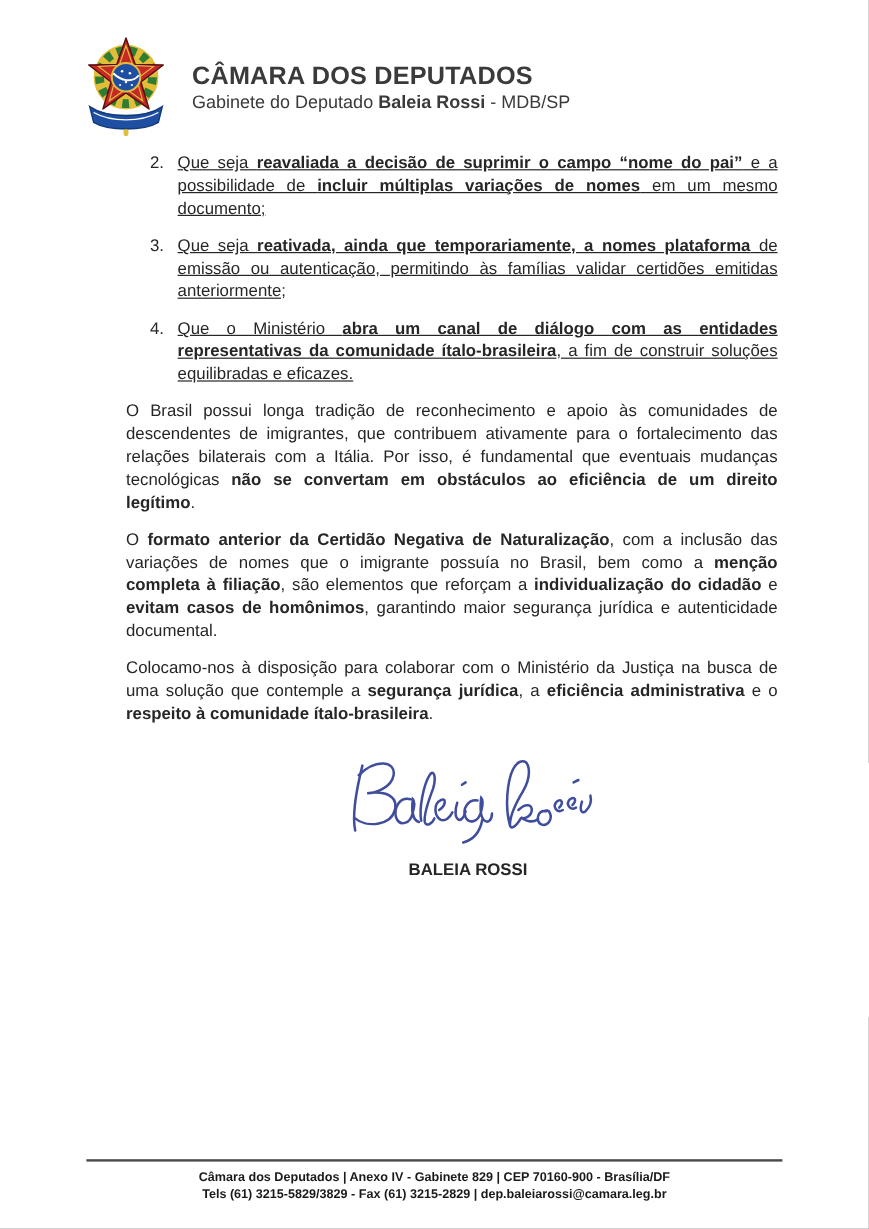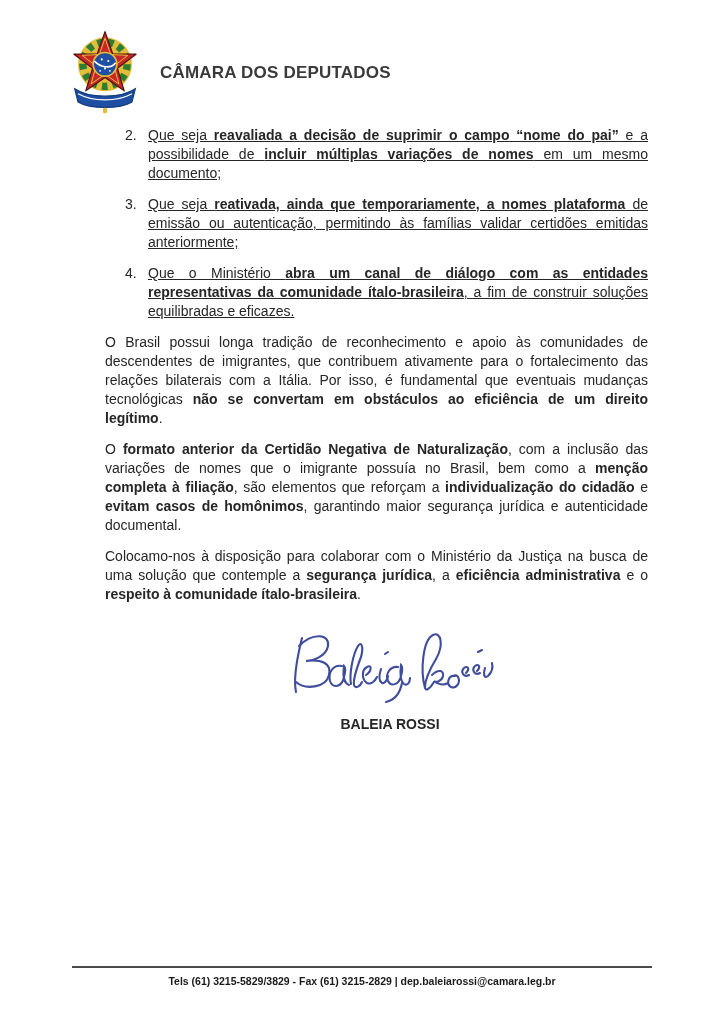--- a/index.html
+++ b/index.html
@@ -15,21 +15,21 @@
     color:var(--c-text);
     overflow:hidden;
   }
   
   .header{
     position:absolute;top:30px;left:64px;
     display:flex;align-items:center;gap:14px;
   }
   .logo{display:block;line-height:0;}
   .header-text{color:#3a3a3a;}
-  .org{font-size:17px;font-weight:bold;letter-spacing:.2px;}
+  .org{font-size:21px;font-weight:bold;letter-spacing:.2px;}
   .office{font-size:15px;margin-top:1px;}
   
   .content{
     position:absolute;top:126px;left:105px;width:543px;
     font-size:14px;line-height:19px;text-align:justify;
   }
   .req-list{margin:0;padding:0;list-style:none;}
   .req-list li{
     display:flex;
     margin:0 0 12px 20px;
@@ -77,20 +77,21 @@
         <circle cx="50" cy="47" r="1.3" fill="#fff"></circle>
           <circle cx="44" cy="50" r="1.1" fill="#fff"></circle>
         <circle cx="56" cy="50" r="1.1" fill="#fff"></circle>
         <path d="M13,72 C30,84 70,84 87,72 L83,88 C68,97 32,97 17,88 Z" style="fill:var(--c-crest_blue)" stroke="#123b7a" stroke-width="1.5"></path>
         <path d="M17,78 C35,88 65,88 83,78" fill="none" stroke="#ffffff" stroke-width="1.3"></path>
         <rect x="47.5" y="95" width="5" height="7" rx="2" style="fill:var(--c-crest_yellow)"></rect>
       </svg>
     </span>
     <div class="header-text">
       <div class="org">CÂMARA DOS DEPUTADOS</div>
+      <div class="office"><span>Gabinete do Deputado </span><b>Baleia Rossi</b><span> - MDB/SP</span></div>
     </div>
   </header>
 
   <main class="content">
     <ol class="req-list">
       <li>
         <span class="num">2.</span>
         <span class="li-text"><span>Que seja </span><b>reavaliada a decisão de suprimir o campo “nome do pai”</b><span> e a possibilidade de </span><b>incluir múltiplas variações de nomes</b><span> em um mesmo documento;</span></span>
       </li>
       <li>
@@ -128,16 +129,17 @@
           <path class="ink-stroke" d="M200,42 C198,48 199,53 203,50 C207,46 208,41 207,37" stroke="#3f4d9c"></path>
           <path class="ink-stroke" d="M193,26 L197,24" stroke="#3f4d9c"></path>
         </svg>
       </span>
       <div class="sig-name">BALEIA ROSSI</div>
     </div>
   </main>
 
   <footer class="footer">
     <div class="rule"></div>
+    <div class="f1">Câmara dos Deputados | Anexo IV - Gabinete 829 | CEP 70160-900 - Brasília/DF</div>
     <div class="f2">Tels (61) 3215-5829/3829 - Fax (61) 3215-2829 | dep.baleiarossi@camara.leg.br</div>
   </footer>
 
 </div>
 
 </body></html>

